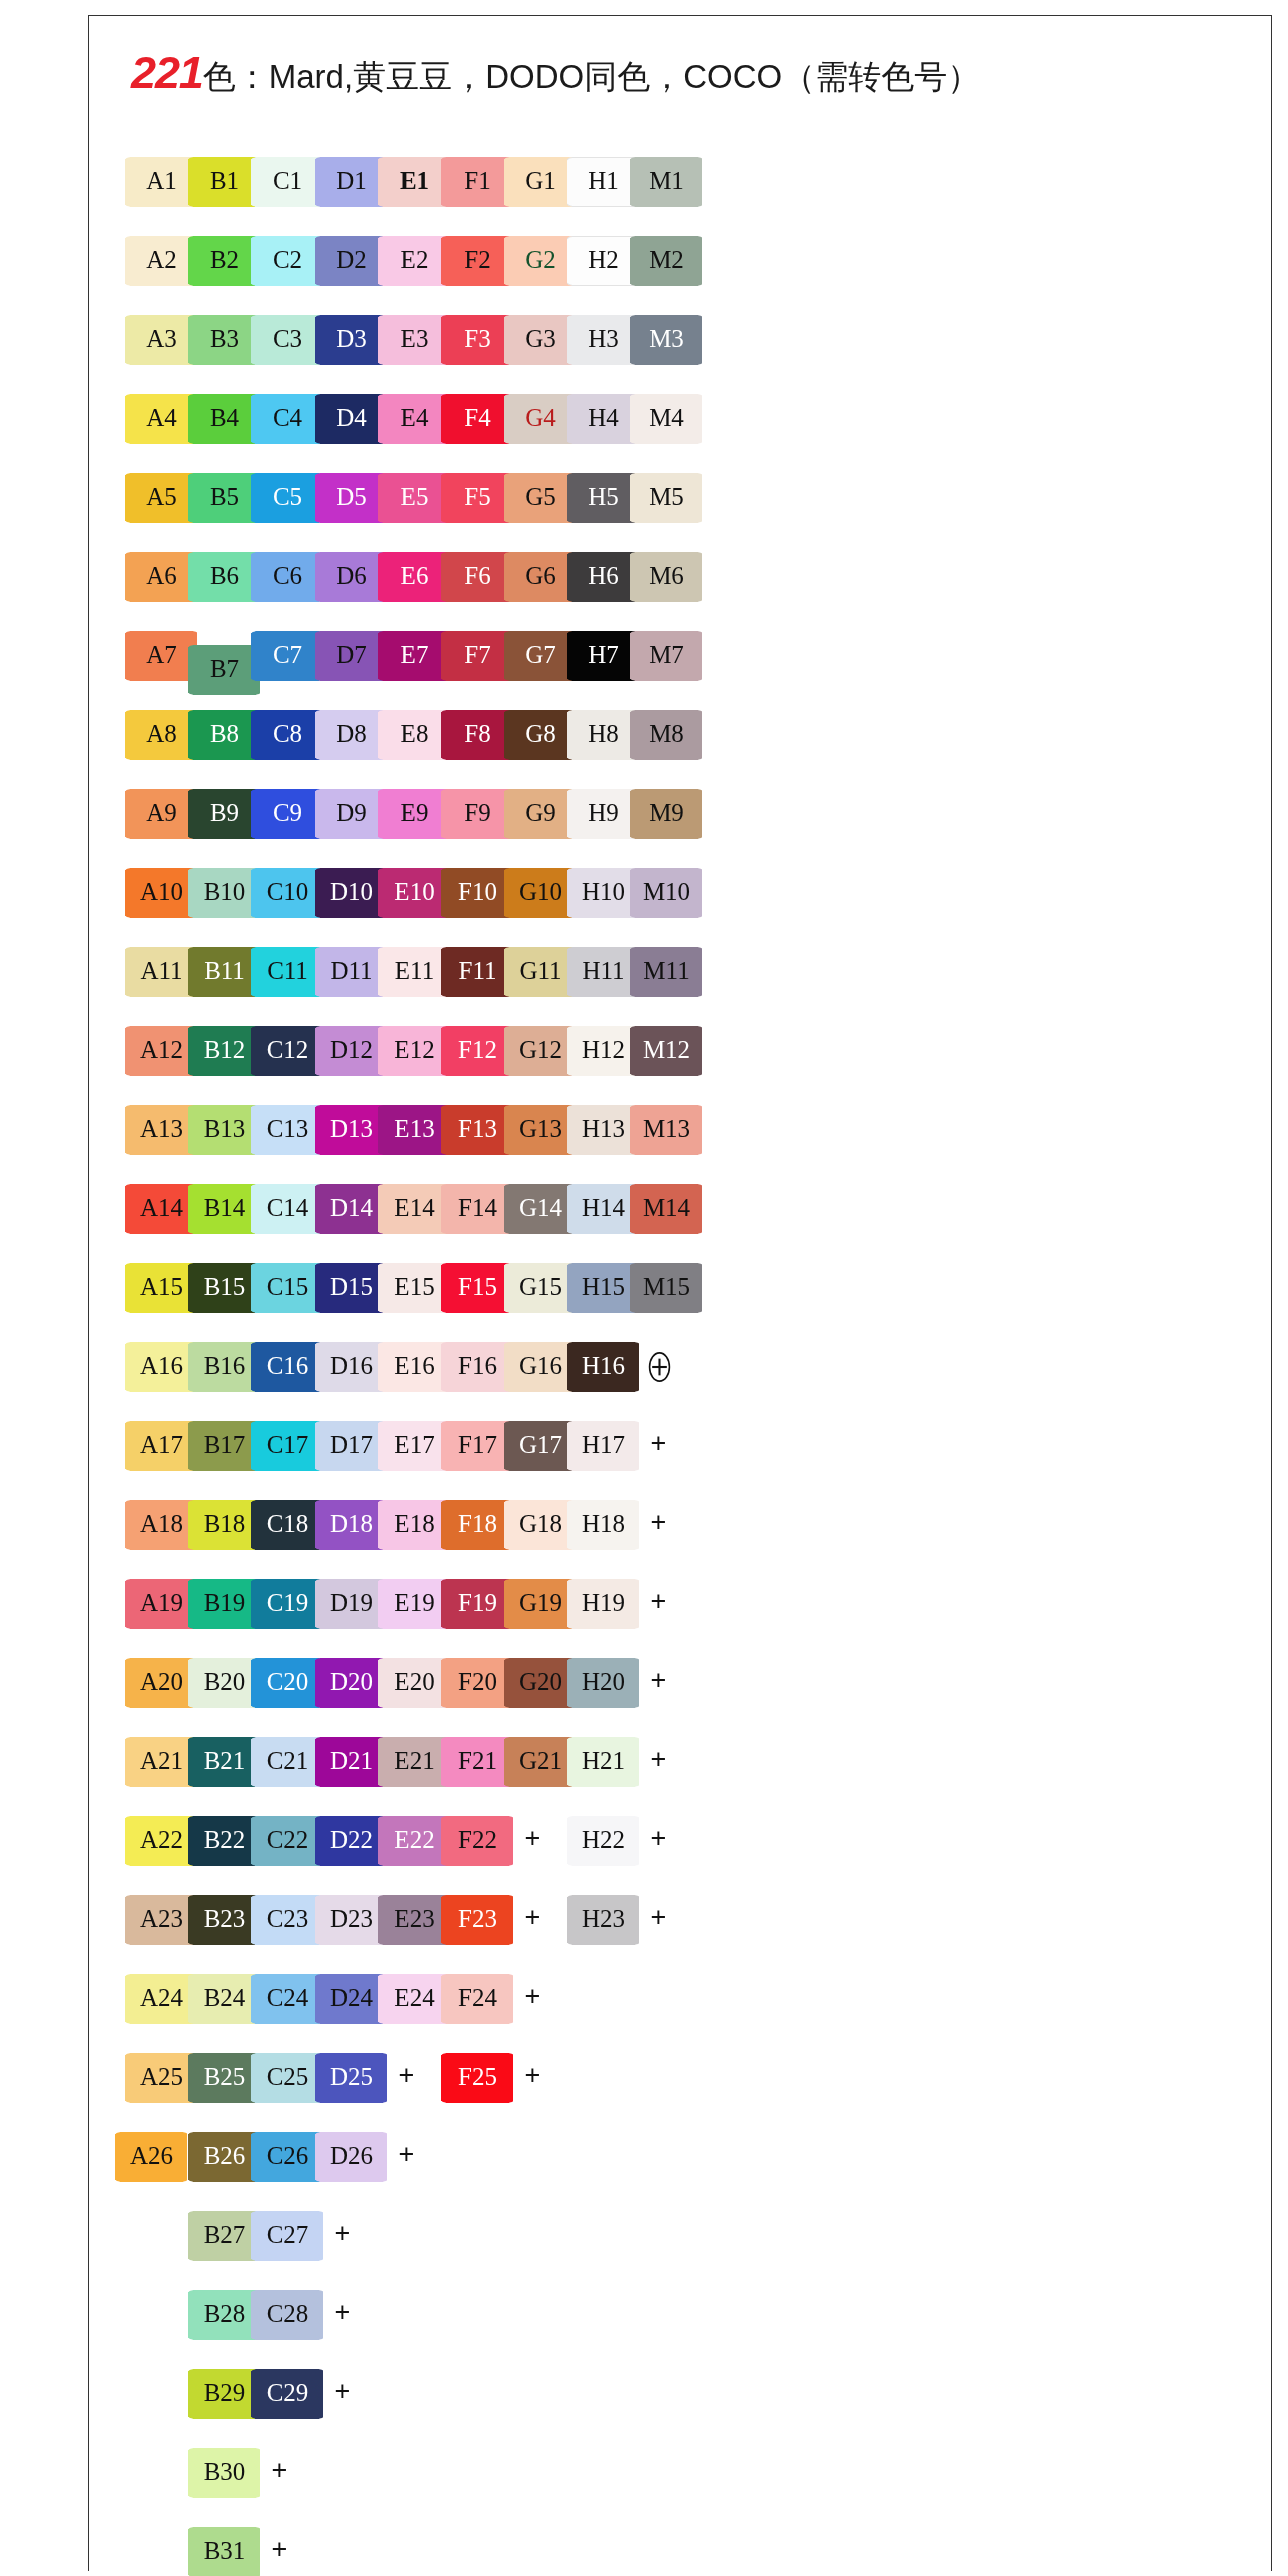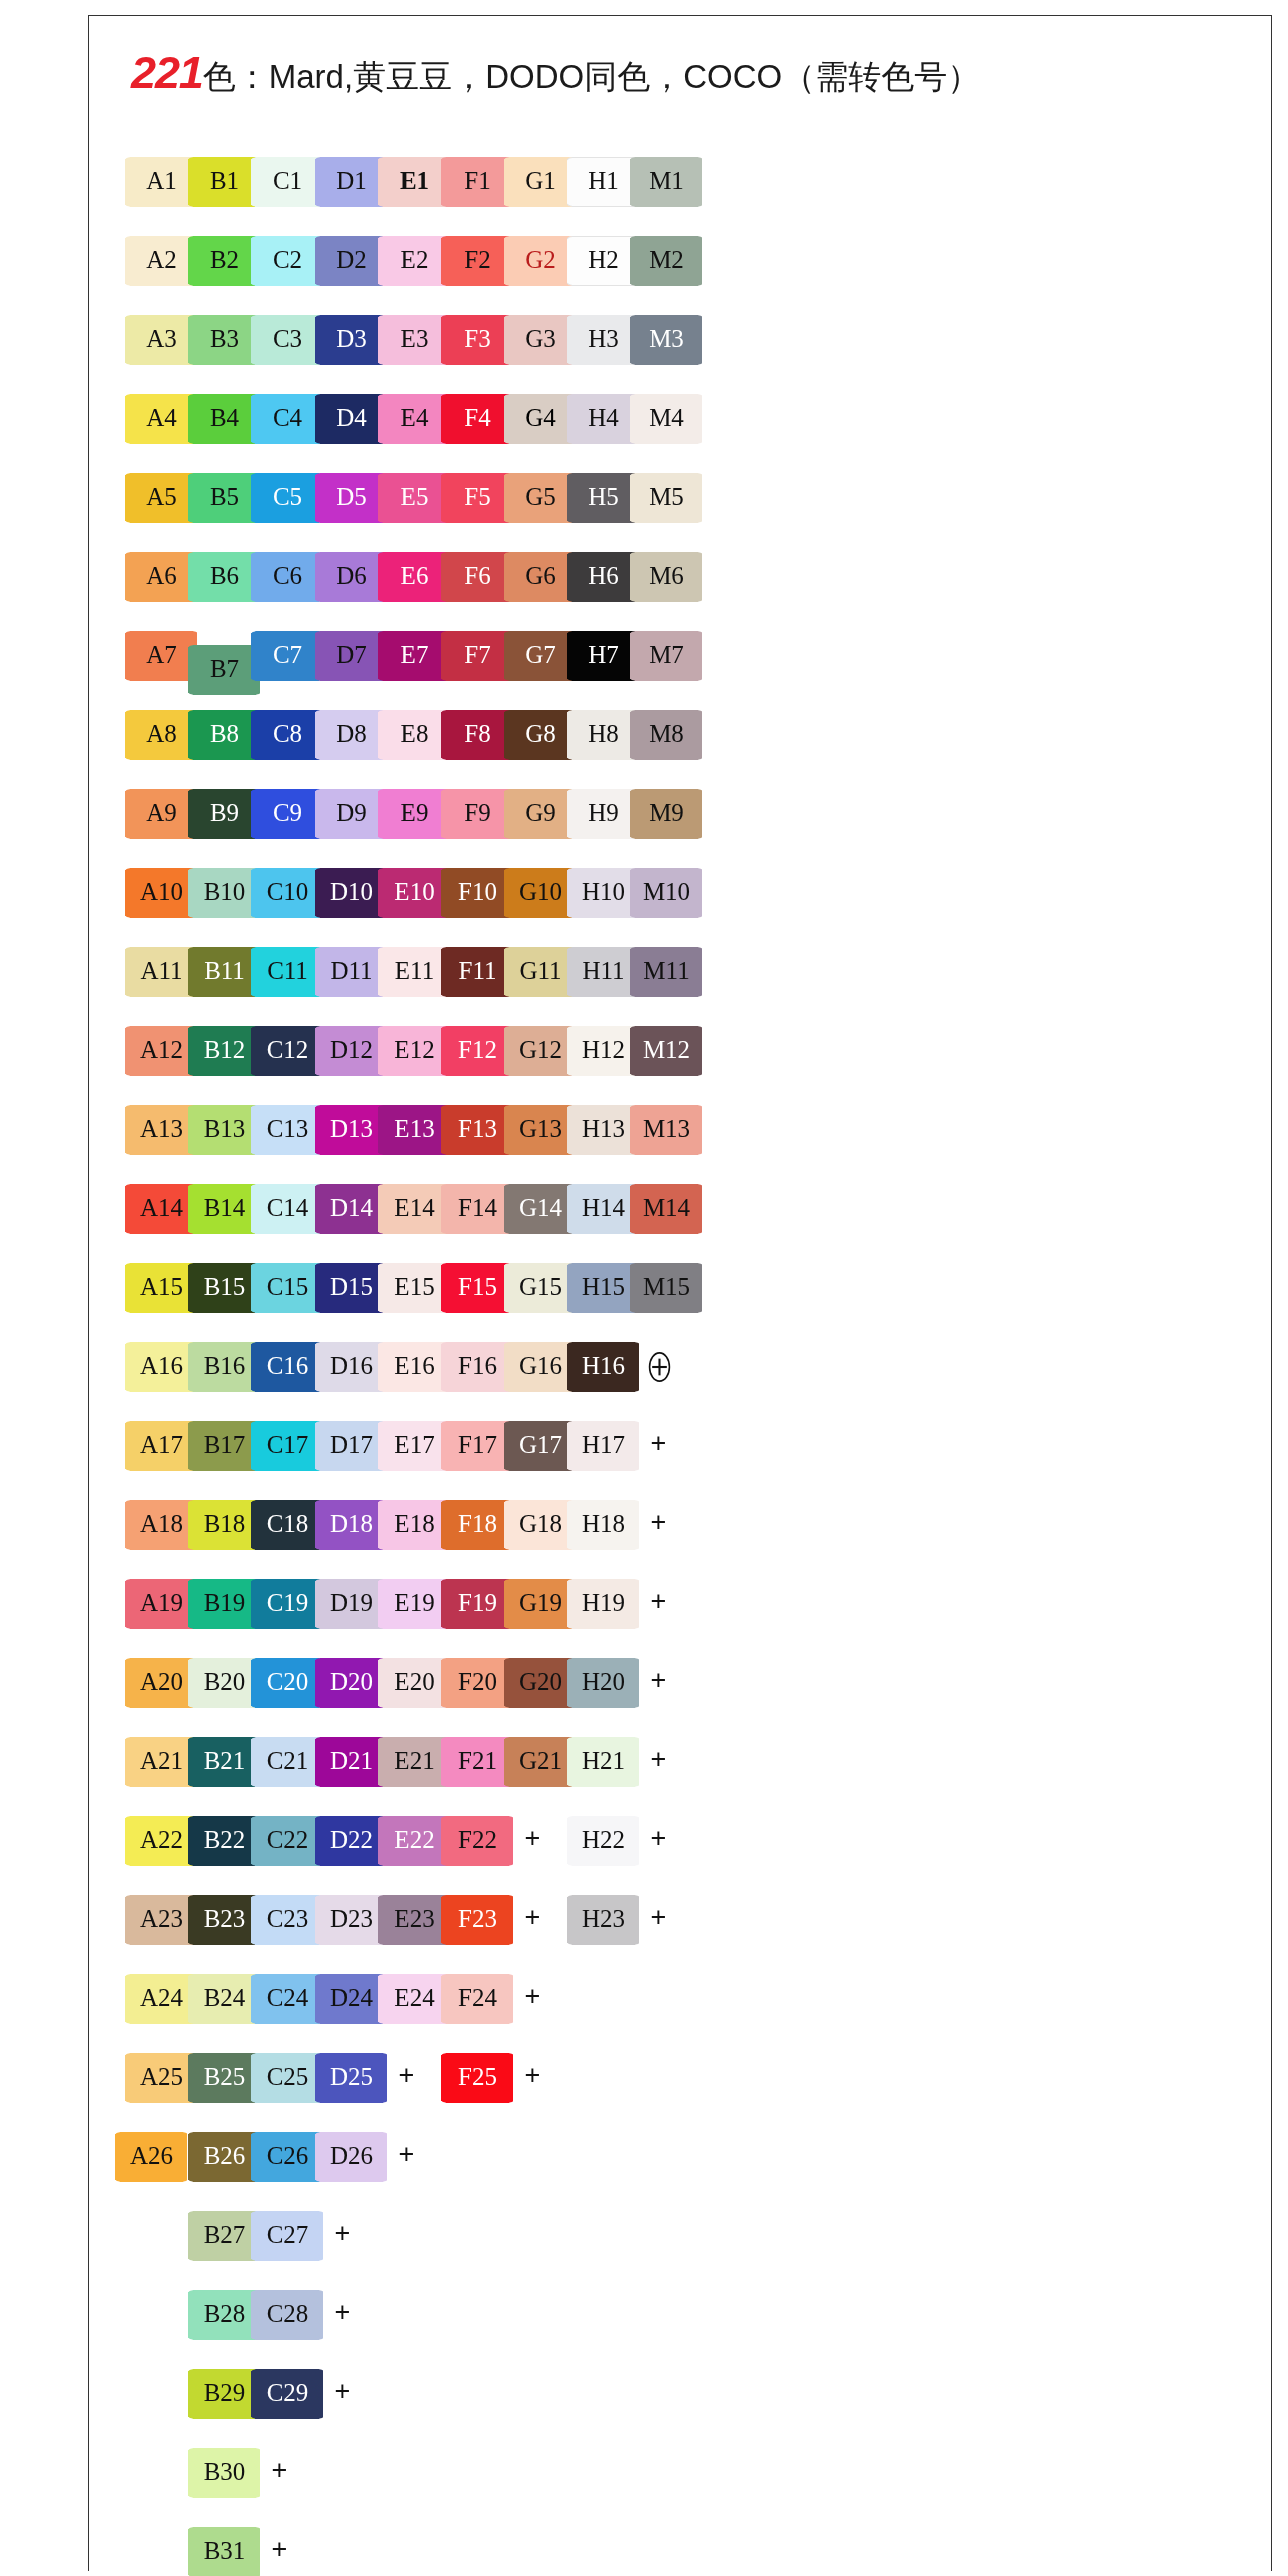--- a/index.html
+++ b/index.html
@@ -222,21 +222,21 @@
         </div>
         <div class="cell" style="left: 350px;">
           <div class="chip">
             <div class="bg" style="background: rgb(246, 96, 88);"></div>
             <span class="lbl" style="color: rgb(17, 17, 17);">F2</span>
           </div>
         </div>
         <div class="cell" style="left: 413px;">
           <div class="chip">
             <div class="bg" style="background: rgb(251, 204, 180);"></div>
-            <span class="lbl" style="color: #b91c1c;">G2</span>
+            <span class="lbl" style="color: #14532d;">G2</span>
           </div>
         </div>
         <div class="cell" style="left: 476px;">
           <div class="chip outline">
             <div class="bg" style="background: rgb(253, 253, 253);"></div>
             <span class="lbl" style="color: rgb(17, 17, 17);">H2</span>
           </div>
         </div>
         <div class="cell" style="left: 539px;">
           <div class="chip">
@@ -341,21 +341,21 @@
         </div>
         <div class="cell" style="left: 350px;">
           <div class="chip">
             <div class="bg" style="background: rgb(240, 15, 46);"></div>
             <span class="lbl" style="color: rgb(255, 255, 255);">F4</span>
           </div>
         </div>
         <div class="cell" style="left: 413px;">
           <div class="chip">
             <div class="bg" style="background: rgb(217, 205, 196);"></div>
-            <span class="lbl" style="color: #000000;">G4</span>
+            <span class="lbl" style="color: #b91c1c;">G4</span>
           </div>
         </div>
         <div class="cell" style="left: 476px;">
           <div class="chip">
             <div class="bg" style="background: rgb(217, 210, 222);"></div>
             <span class="lbl" style="color: rgb(17, 17, 17);">H4</span>
           </div>
         </div>
         <div class="cell" style="left: 539px;">
           <div class="chip">

